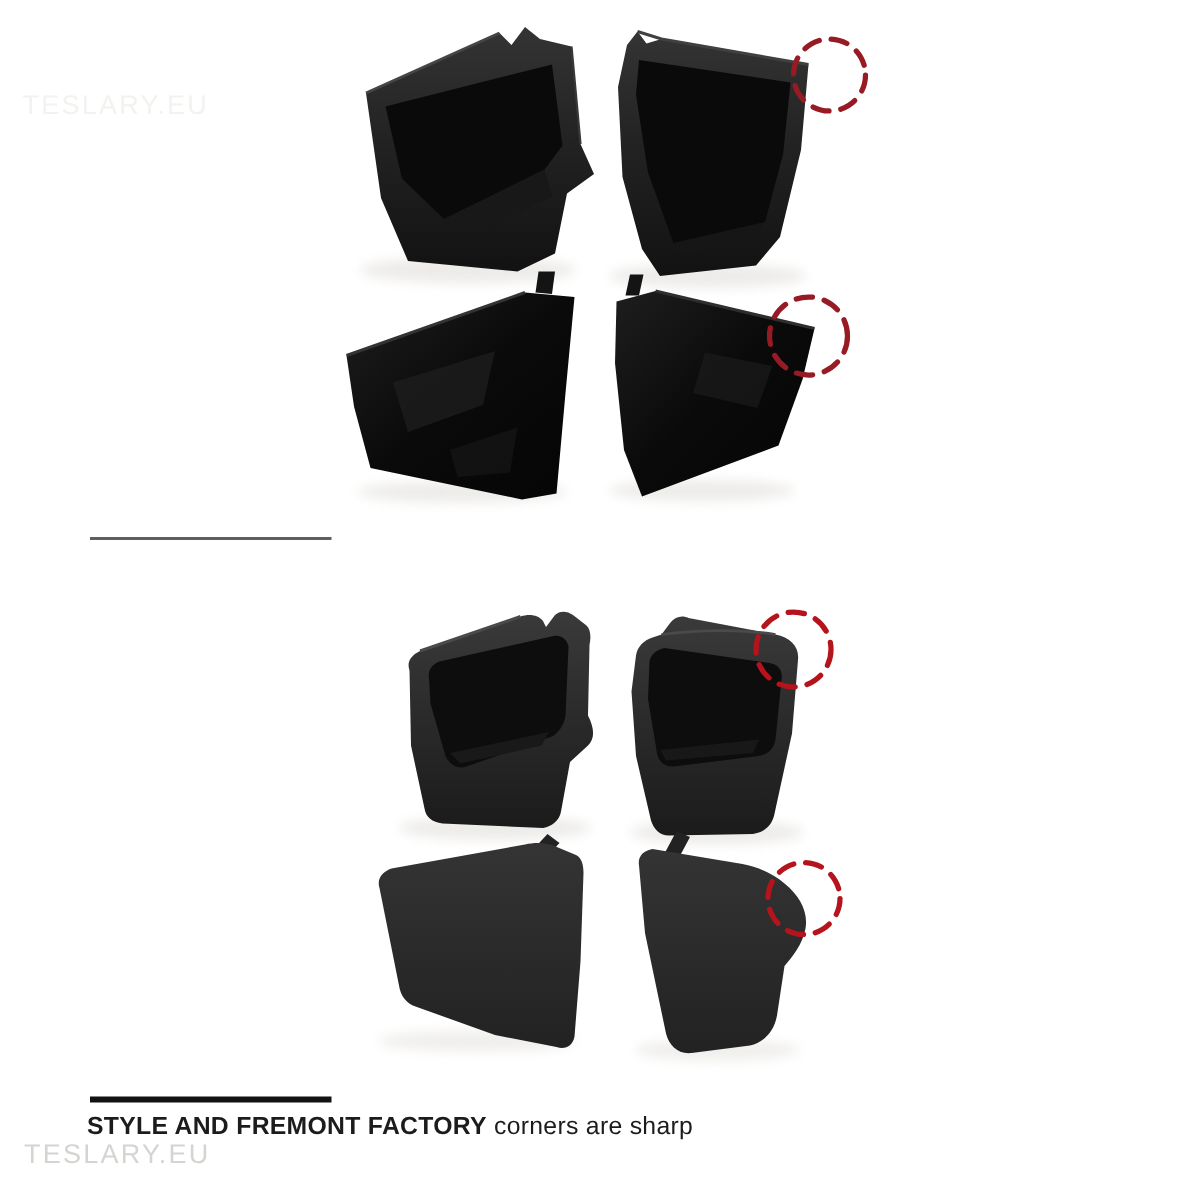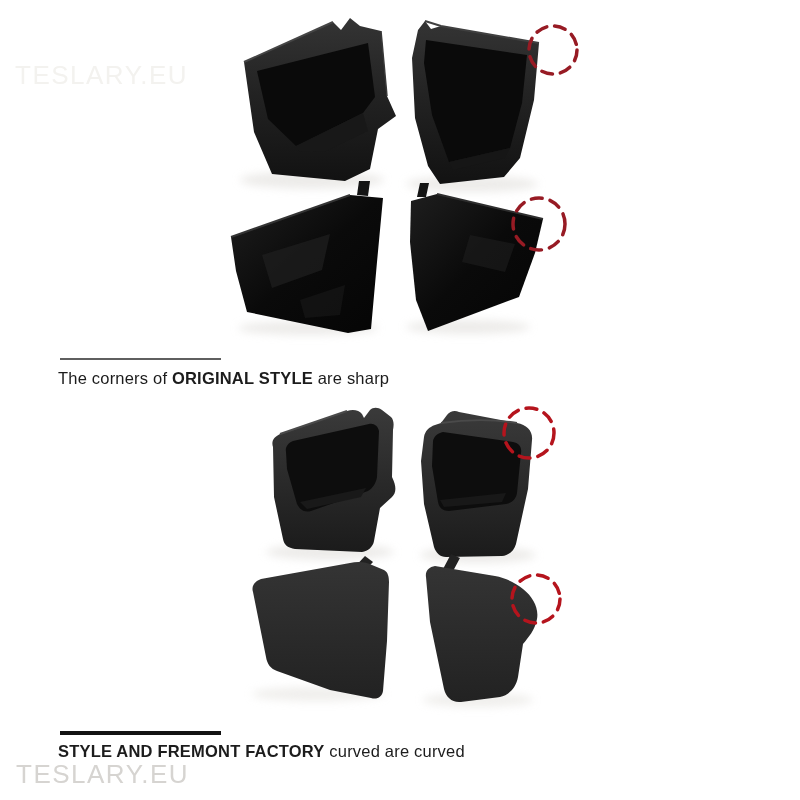--- a/index.html
+++ b/index.html
@@ -20,21 +20,21 @@
   .art {
     position: absolute;
     left: 0;
     top: 0;
     width: 800px;
     height: 800px;
     display: block;
   }
   .wm {
     position: absolute;
-    font-size: 26px;
+    font-size: 18px;
     letter-spacing: 1.5px;
     font-weight: 400;
     user-select: none;
   }
   .wm-top   { left: 15px; top: 60px;  color: #f3f2ef; }
   .wm-bottom{ left: 16px; top: 759px; color: #d6d4d1; }
   .divider {
     position: absolute;
     left: 60px;
     width: 161px;
@@ -165,19 +165,18 @@
       <g>
         <path d="M443,569 L451,554 L460,558 L452,573 Z" fill="#222222"></path>
         <path d="M426,577 C425,571 429,567 435,566 L495,576 C506,578 516,583 523,589 C533,597 539,608 537,619 C535,630 528,638 523,644 L518,677 C516,688 509,695 500,697 L461,702 C452,703 446,697 444,689 L430,622 Z" fill="url(#gMatte)"></path>
       </g>
 
       <circle cx="536" cy="599" r="24" fill="none" stroke="#b5141d" stroke-width="3.5" stroke-dasharray="11 8" stroke-linecap="round"></circle>
     </g>
   </svg>
 
   <div class="divider divider-thin"></div>
-  <p class="caption caption-1"><span>The corners of </span><span class="strong">ORIGINAL STYLE</span><span> are sharp</span></p>
 
   <div class="divider divider-thick"></div>
-  <p class="caption caption-2"><span></span><span class="strong">STYLE AND FREMONT FACTORY</span><span> curved are curved</span></p>
+  <p class="caption caption-2"><span></span><span class="strong">STYLE AND FREMONT FACTORY</span><span> corners are sharp</span></p>
 
   <div class="wm wm-bottom">TESLARY.EU</div>
 </div>
 
 </body></html>

